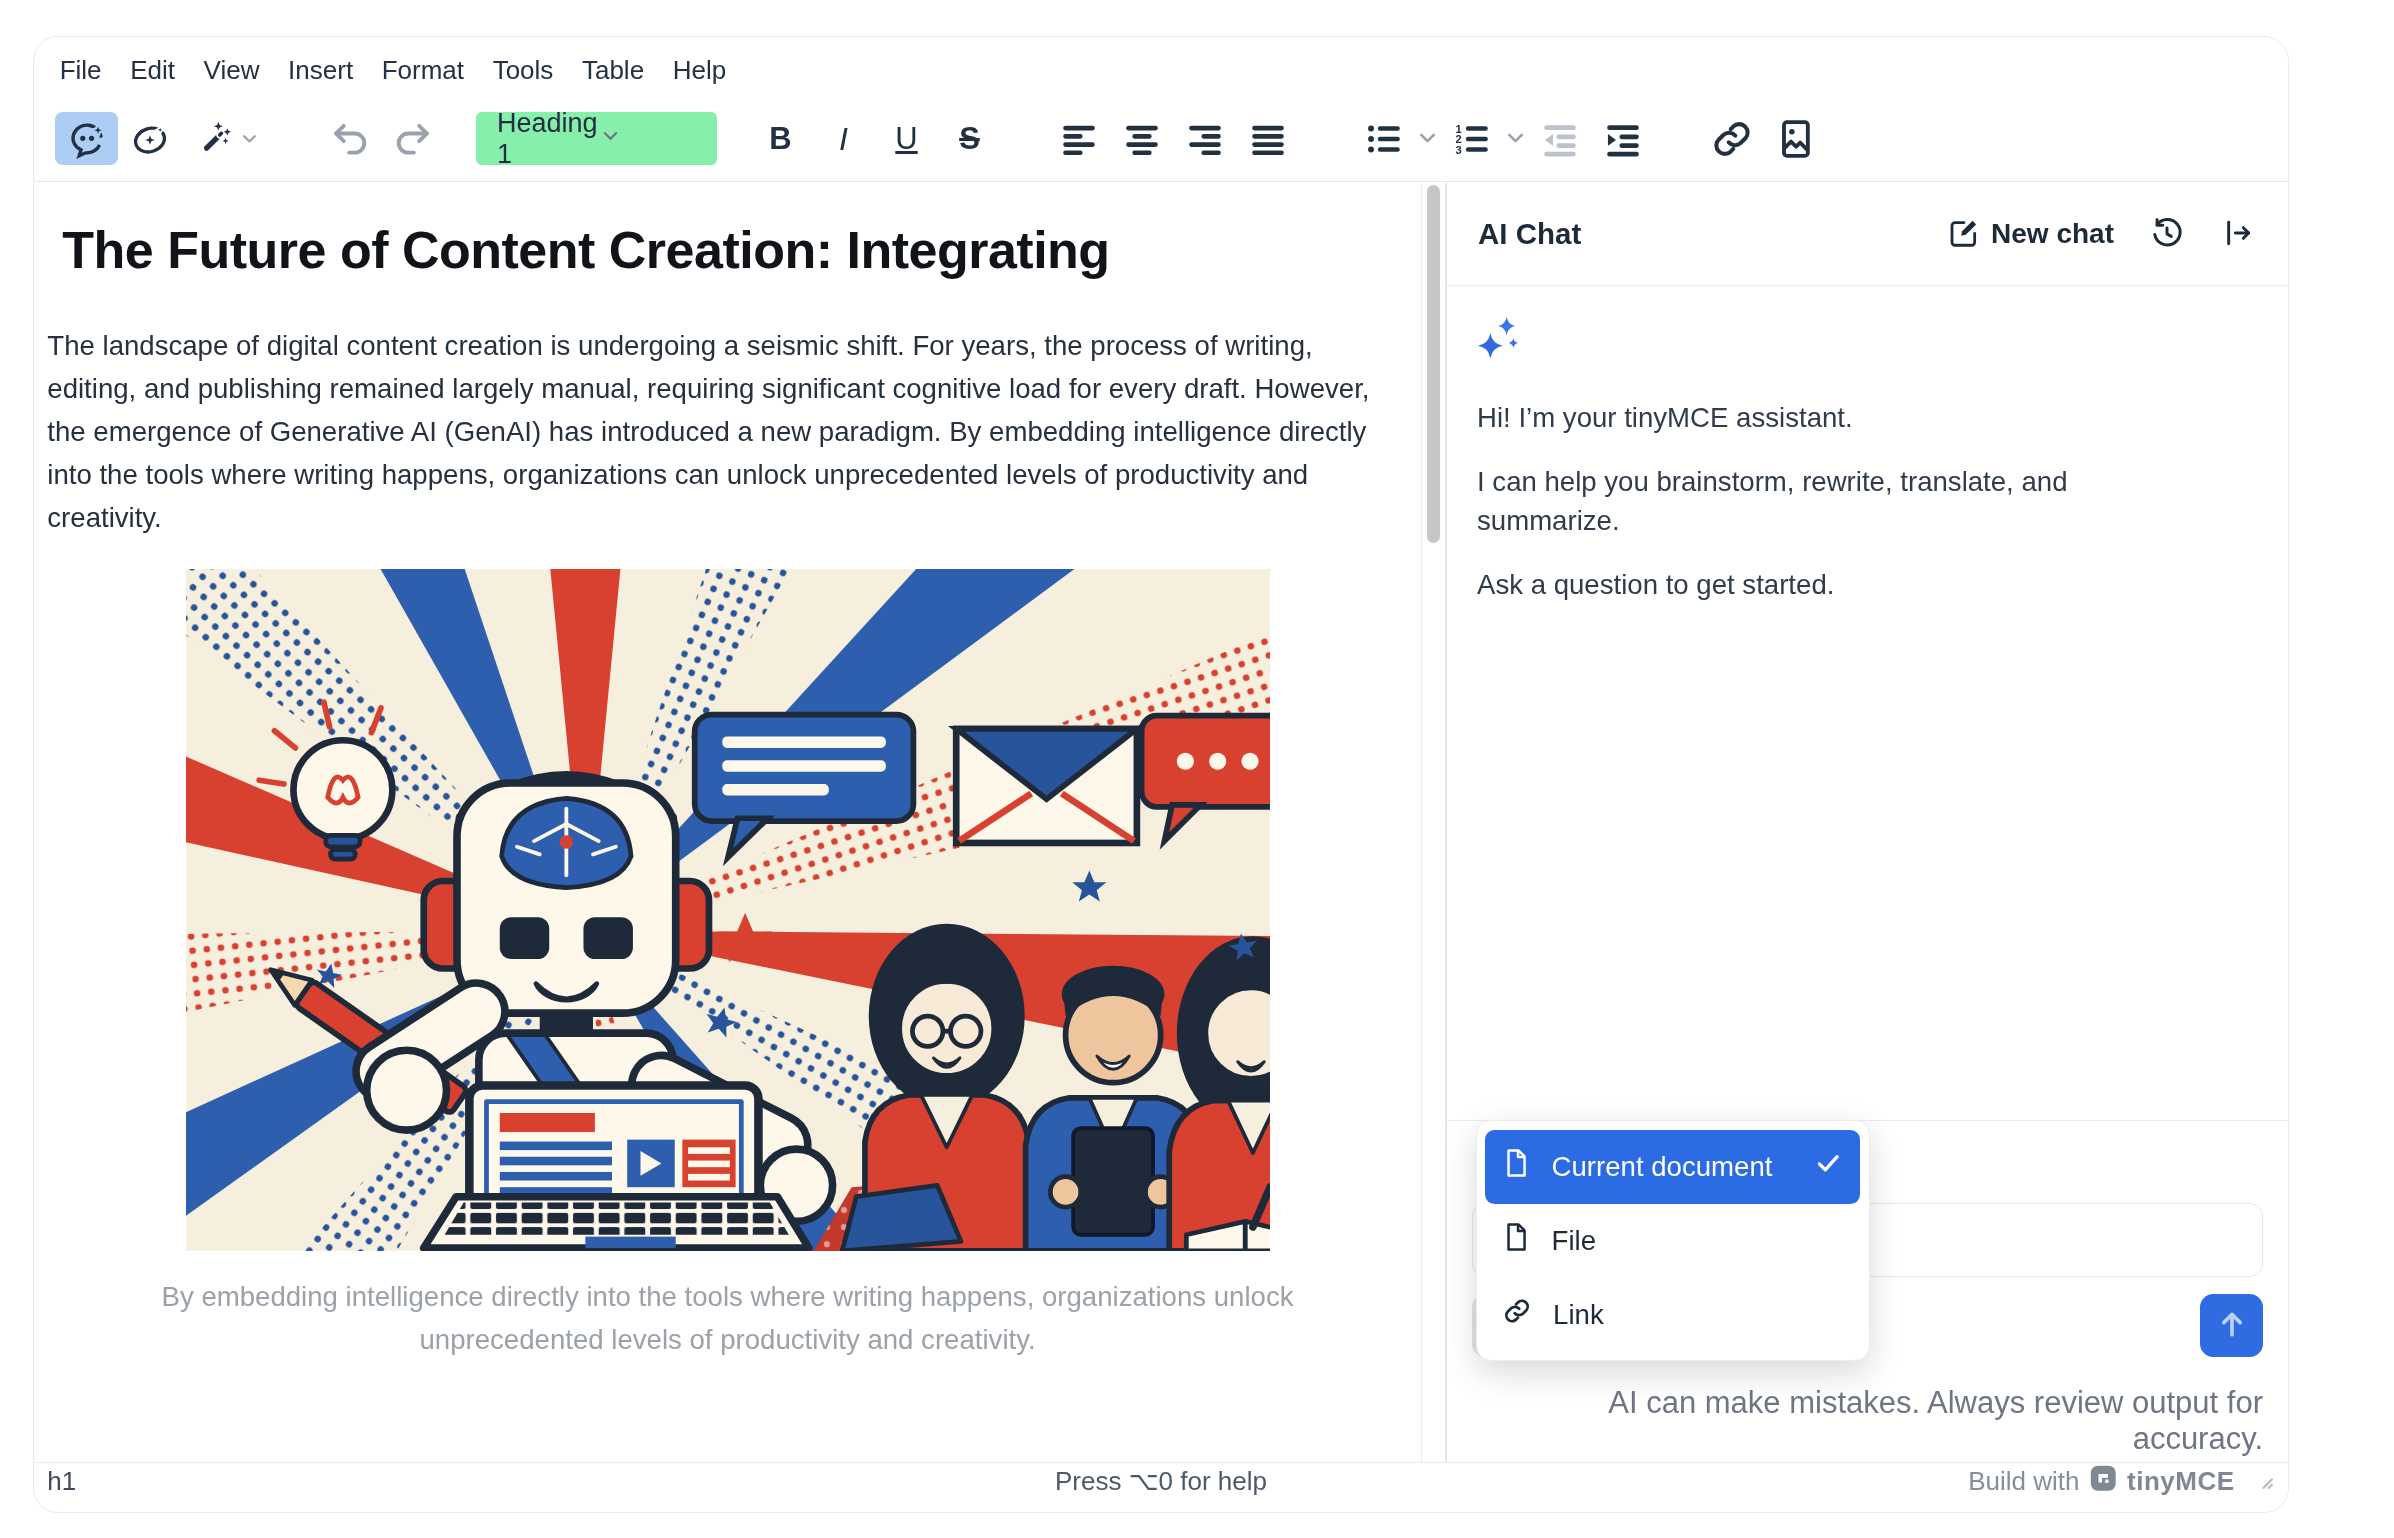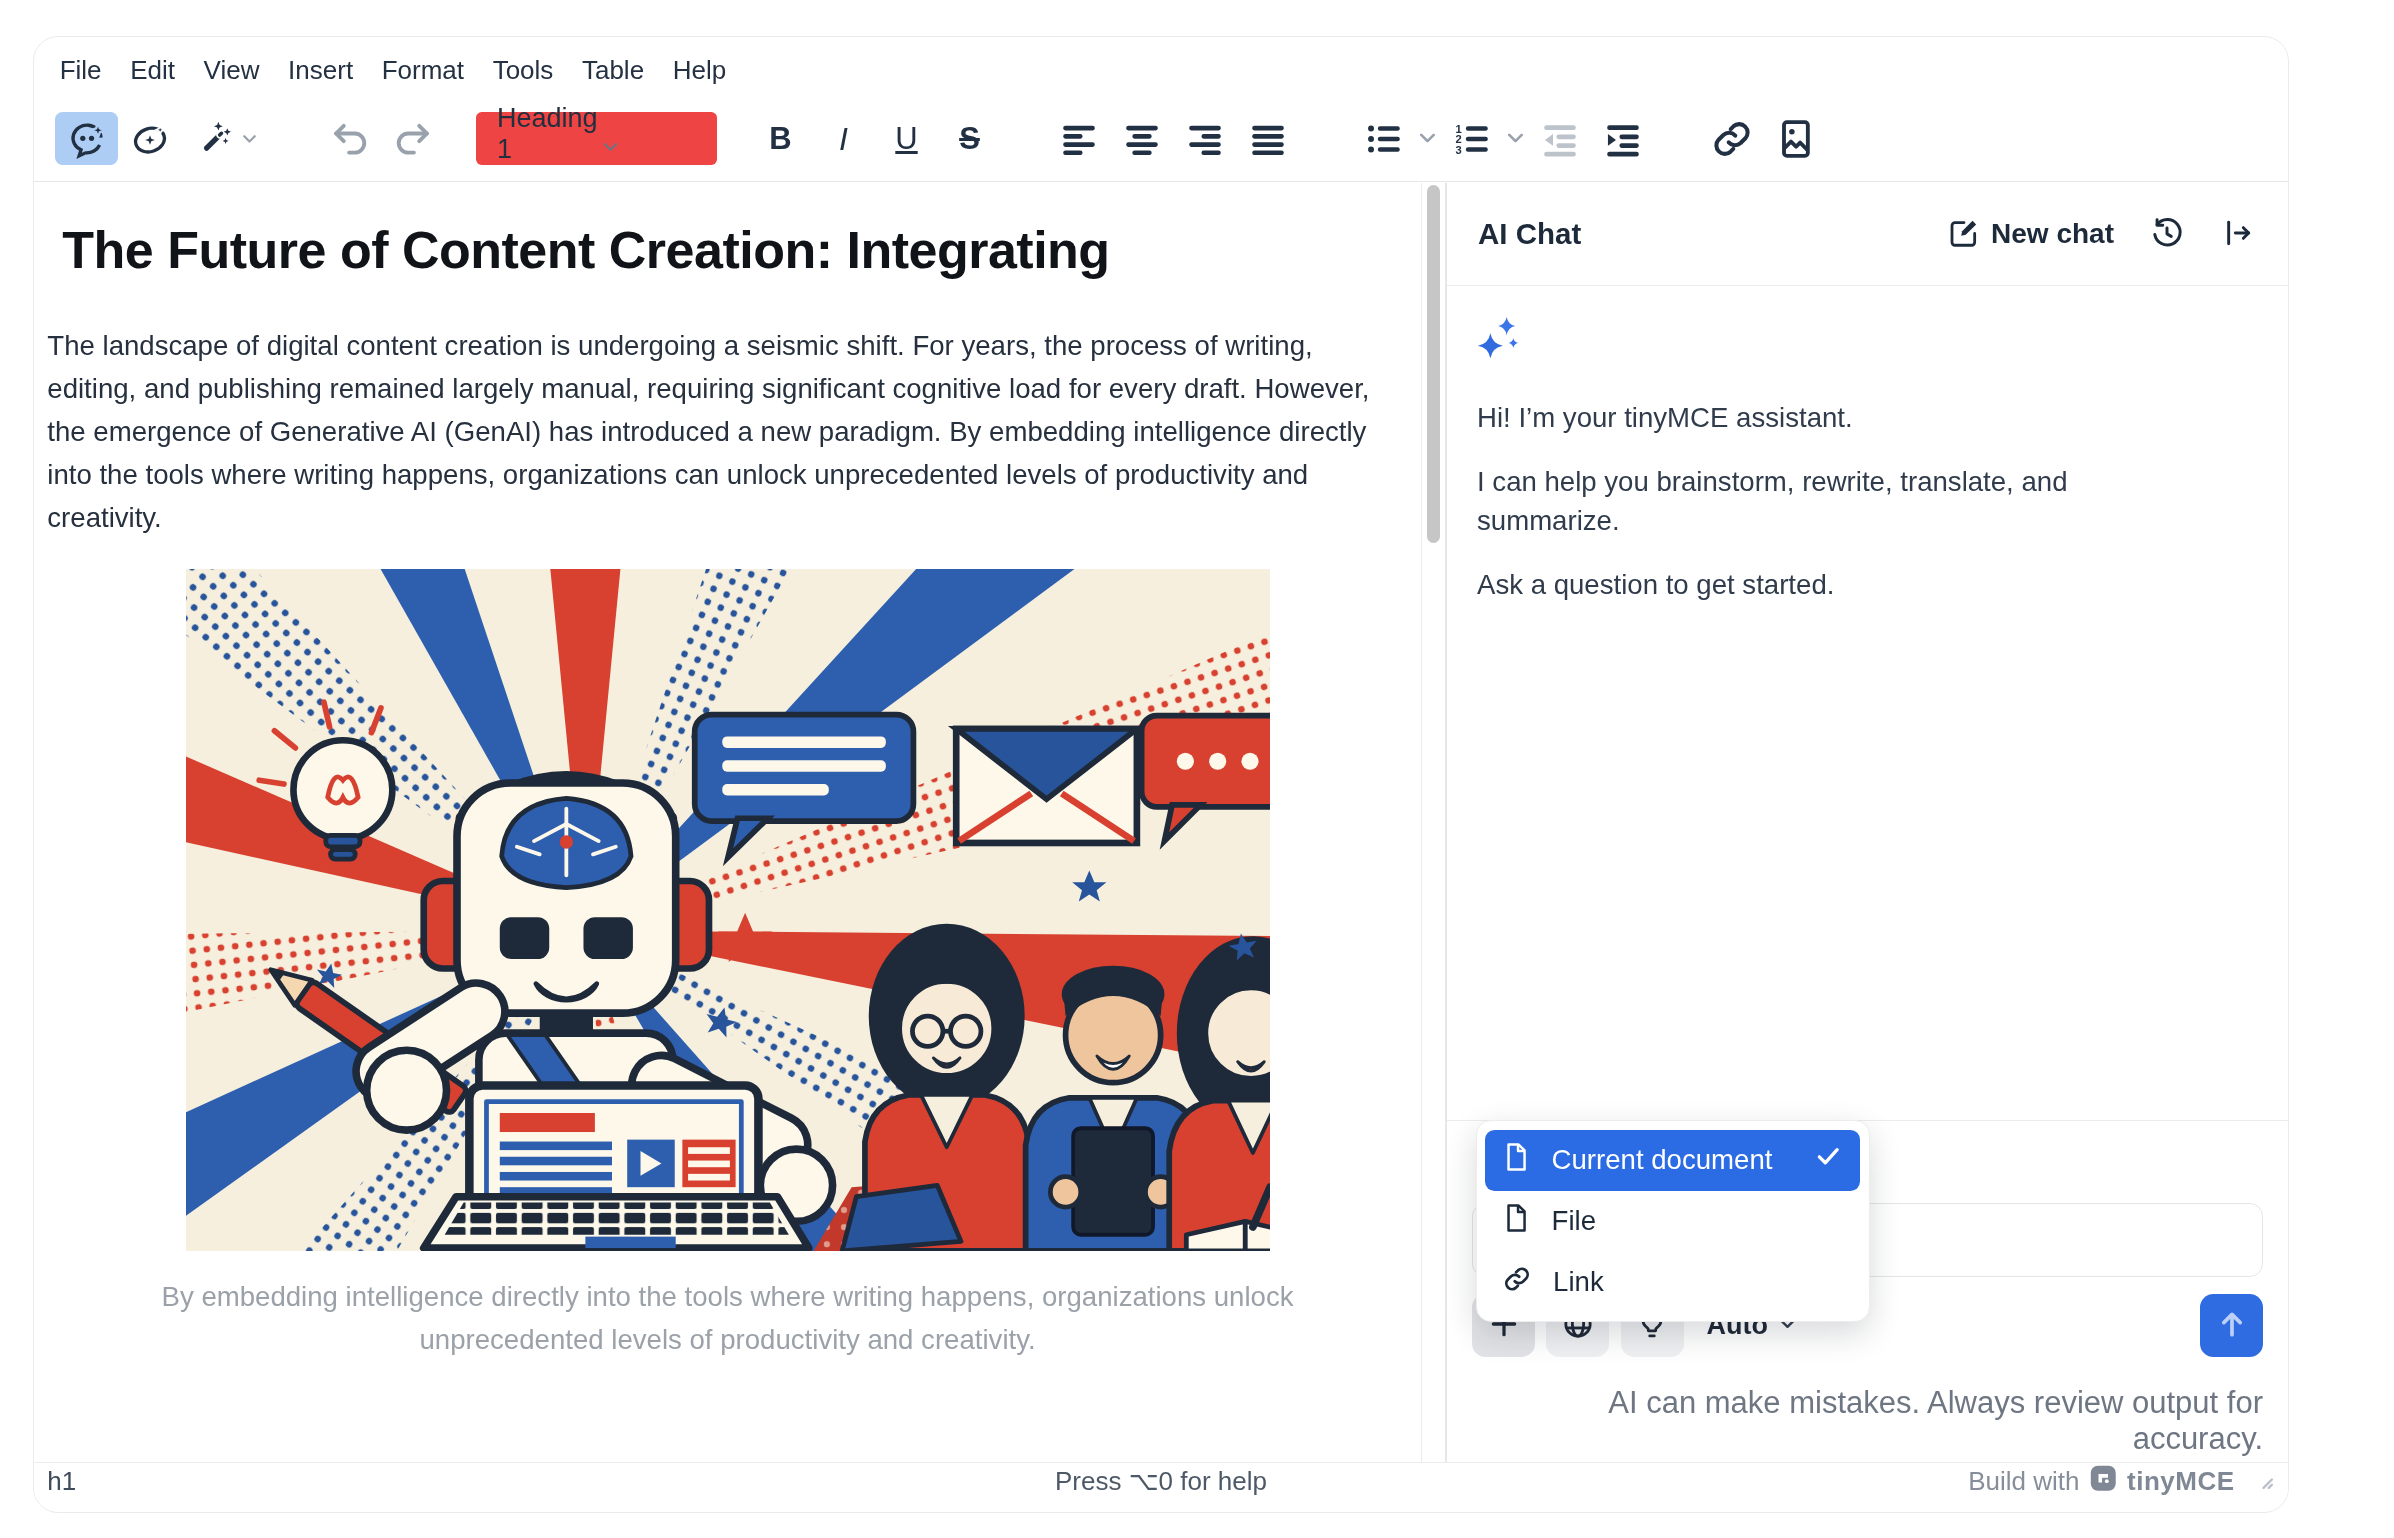--- a/index.html
+++ b/index.html
@@ -9,22 +9,22 @@
   
   .menubar { height:59px; display:flex; align-items:center; padding:7.6px 0 0 11.4px; }
   .menu-item { font-size:26px; color:#243142; padding:5.7px 14.3px; border-radius:5.7px; cursor:default; }
   
   .toolbar { height:86px; display:flex; align-items:center; padding-left:21px; border-bottom:1px solid #e7e7e9; }
   .tbtn { width:63px; height:53px; border-radius:7.6px; display:flex; align-items:center; justify-content:center; flex:none; }
   .tbtn svg { display:block; }
   .tbtn.active { background:#aecdf4; }
   .tgroup { display:flex; align-items:center; flex:none; }
   .gap-lg { margin-left:46px; } .gap-md { margin-left:32px; }
-  .fmt-select { margin-left:32px; width:241px; height:53px; background:#ef4444; border-radius:5.7px;
-                display:flex; align-items:flex-end; padding:0 17px 0 21px; flex:none; }
+  .fmt-select { margin-left:32px; width:241px; height:53px; background:#86efac; border-radius:5.7px;
+                display:flex; align-items:center; padding:0 17px 0 21px; flex:none; }
   .fmt-select span { font-size:27px; color:#222f3e; flex:1; }
   .glyph { font-size:31px; color:#223043; font-weight:700; line-height:1; }
   .glyph.i { font-weight:400; font-style:italic; font-size:32px; }
   .glyph.u { font-weight:400; text-decoration:underline; }
   .glyph.s { font-weight:400; text-decoration:line-through; font-weight:600;}
   
   .main { position:absolute; top:146px; bottom:38px; left:0; right:0; display:flex; }
   .editor { flex:1; padding:25px 13.3px 0 13.3px; overflow:hidden; position:relative; }
   .editor h1 { font-size:52px; line-height:84px; font-weight:700; color:#101418; letter-spacing:-0.5px; }
   .editor h1 span { display:block;margin-left:15px; }
@@ -48,21 +48,21 @@
   .chat-tools { margin-top:17px; display:flex; align-items:center; }
   .cbtn { width:63px; height:63px; border-radius:13.3px; display:flex; align-items:center; justify-content:center; margin-right:11.4px; background:#eff0f2; flex:none;}
   .cbtn.darker { background:#e2e3e6; }
   .auto-wrap { display:flex; align-items:center; margin-left:11.4px; }
   .auto-label { font-size:27px; font-weight:700; color:#1f2937; margin-right:7.6px; }
   .send-btn { margin-left:auto; width:63px; height:63px; border-radius:13.3px; background:#2f6be1; display:flex; align-items:center; justify-content:center; }
   .disclaimer { text-align:right; font-size:31px; color:#6e7683; margin:28.5px 0 17px; }
   
   .ctx-menu { position:absolute; left:28.5px; top:937px; width:394px; background:#fff; border:1px solid #ededf0;
               border-radius:15px; box-shadow:0 11.4px 32px rgba(16,24,40,.16); padding:8.6px; z-index:10; }
-  .ctx-item { height:61px; display:flex; align-items:center; gap:21px; padding:0 17px; border-radius:9.5px;
+  .ctx-item { height:74px; display:flex; align-items:center; gap:21px; padding:0 17px; border-radius:9.5px;
               font-size:27.6px; color:#1d2a3a; }
   .ctx-item.selected { background:#2b6be4; color:#fff; }
   .ctx-item .chk { margin-left:auto; }
   
   .statusbar { position:absolute; left:0; right:0; bottom:12px; height:38px; border-top:1px solid #ececee;
                display:grid; grid-template-columns:1fr auto 1fr; align-items:center; padding:0 13.3px; background:#fff; }
   .sb-left { font-size:26px; color:#3f4a5a; }
   .sb-center { font-size:26px; color:#4e5968; }
   .sb-right { justify-self:end; display:flex; align-items:center; gap:9.5px; color:#868e9b; font-size:26px; }
   .sb-brand { font-weight:700; color:#7f8894; letter-spacing:0.5px; }

